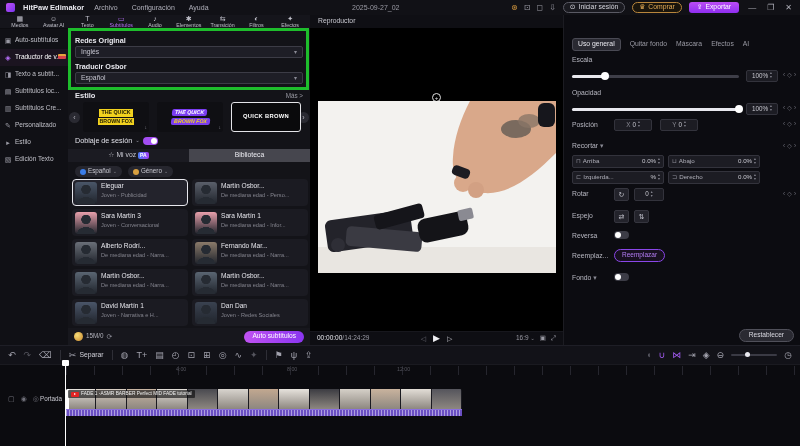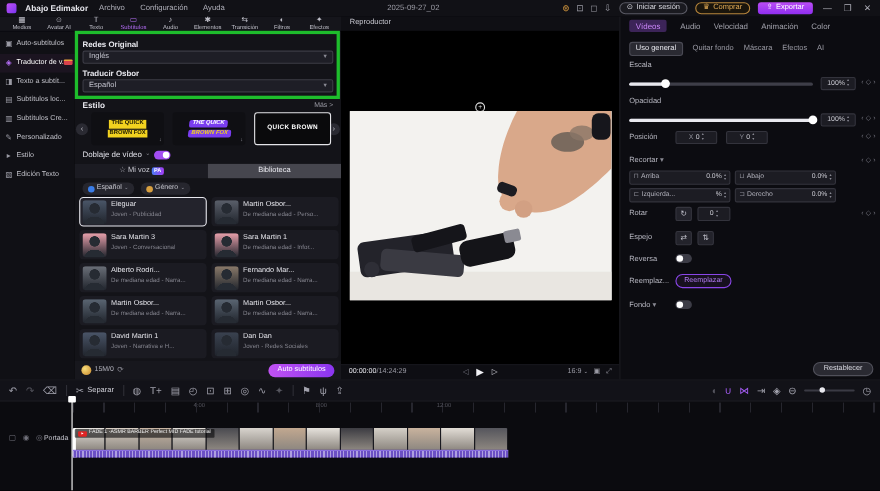--- a/index.html
+++ b/index.html
@@ -131,21 +131,21 @@
   .playhead{position:absolute;left:65px;top:16px;bottom:0;width:1px;background:#fff;z-index:20;}
   .phhead{position:absolute;left:62px;top:14px;width:7px;height:6px;background:#fff;border-radius:1px;z-index:21;}
 </style>
 </head>
 <body>
 
 <div id="app">
 
   <div class="titlebar">
     <div class="logo"></div>
-    <div class="appname">Abajo Edimakor</div>
+    <div class="appname">HitPaw Edimakor</div>
     <div class="flex" id="menu-row" style="gap:10px;">
         <span class="menu">Archivo</span>
         <span class="menu">Configuración</span>
         <span class="menu">Ayuda</span>
       </div>
     <div class="projname">2025-09-27_02</div>
     <div class="tb-right">
       <div class="flex" id="tb-icons" style="gap:6px;">
           <span class="tb-ic" style="color: rgb(216, 154, 62);">⊛</span>
           <span class="tb-ic" style="color: rgb(154, 154, 164);">⊡</span>
@@ -274,21 +274,21 @@
         <span class="l">THE QUICK</span>
         <span class="l y">BROWN FOX</span>
         <span class="dl">↓</span>
       </div>
       <div class="pcard pc3" style="left:163px;width:70px;">
         <span class="l">QUICK BROWN</span>
       </div>
     </div>
 
     <div class="dubrow">
-      <span>Doblaje de vídeo</span>
+      <span>Doblaje de sesión</span>
       <span style="font-size:5.5px;color:#8a8a94;">⌄</span>
       <div class="toggle"></div>
     </div>
 
     <div class="vtabs">
       <div class="vtab">
         <span style="color:#b8b8c0;">☆</span>
         <span>Mi voz</span>
         <span class="pa">PA</span>
       </div>
@@ -431,27 +431,20 @@
           <span>16:9</span>
           <span style="font-size:5px;">⌄</span>
         </span>
         <span>▣</span>
         <span>⤢</span>
       </div>
     </div>
   </div>
 
   <div class="props">
-    <div class="ctabs" id="clip-tabs">
-        <span class="ctab on">Vídeos</span>
-        <span class="ctab">Audio</span>
-        <span class="ctab">Velocidad</span>
-        <span class="ctab">Animación</span>
-        <span class="ctab">Color</span>
-      </div>
     <div class="stabs" id="clip-subtabs">
         <span class="stab on">Uso general</span>
         <span class="stab">Quitar fondo</span>
         <span class="stab">Máscara</span>
         <span class="stab">Efectos</span>
         <span class="stab">AI</span>
       </div>
 
     <div class="plbl" style="top:42px;">Escala</div>
     <div class="slider" style="top:60px;" id="sl-escala">

